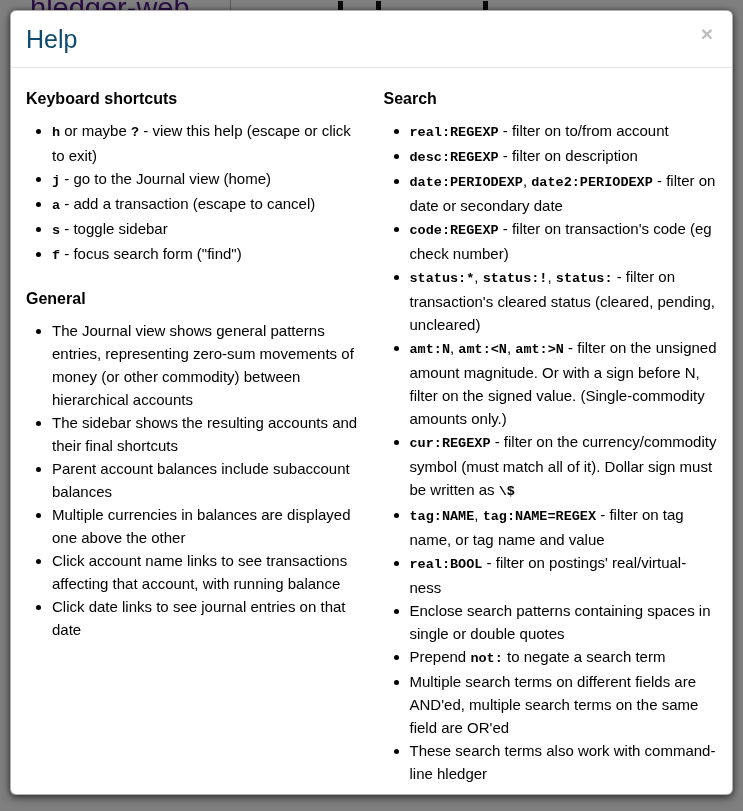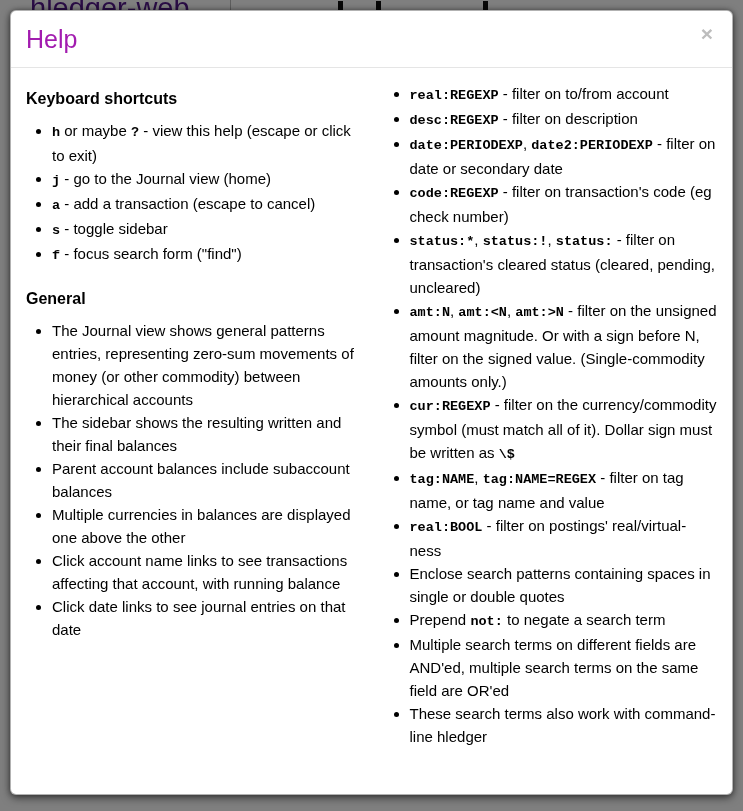--- a/index.html
+++ b/index.html
@@ -45,21 +45,21 @@
     box-shadow: 0 3px 9px rgba(0,0,0,0.5), 0 0 5px rgba(0,0,0,0.35);
     overflow: hidden;
   }
   .modal-header {
     padding: 13px 15px;
     border-bottom: 1px solid #e5e5e5;
     position: relative;
   }
   .modal-title {
     margin: 0; font-size: 25px; line-height: 30px;
-    font-weight: 400; color: #a21caf; letter-spacing: 0;
+    font-weight: 400; color: #0c4a6e; letter-spacing: 0;
   }
   .close-btn {
     position: absolute; right: 17px; top: 12px;
     border: 0; background: transparent; padding: 2px;
     font-size: 21px; font-weight: 700; line-height: 18px;
     color: #bdbdbd; cursor: pointer;
     font-family: "Liberation Sans", sans-serif;
   }
   .modal-body {
     display: flex; gap: 24px;
@@ -111,30 +111,31 @@
             <li><code>j</code><span> - go to the Journal view (home)</span></li>
             <li><code>a</code><span> - add a transaction (escape to cancel)</span></li>
             <li><code>s</code><span> - toggle sidebar</span></li>
             <li><code>f</code><span> - focus search form ("find")</span></li>
           </ul>
         </div>
         <div>
           <h4 class="section-heading">General</h4>
           <ul class="help-list">
             <li><span>The Journal view shows general patterns entries, representing zero-sum movements of money (or other commodity) between hierarchical accounts</span></li>
-            <li><span>The sidebar shows the resulting written and their final balances</span></li>
+            <li><span>The sidebar shows the resulting accounts and their final shortcuts</span></li>
             <li><span>Parent account balances include subaccount balances</span></li>
             <li><span>Multiple currencies in balances are displayed one above the other</span></li>
             <li><span>Click account name links to see transactions affecting that account, with running balance</span></li>
             <li><span>Click date links to see journal entries on that date</span></li>
           </ul>
         </div>
       </div>
     <div class="col">
         <div>
+          <h4 class="section-heading">Search</h4>
           <ul class="help-list">
             <li><code>real:REGEXP</code><span> - filter on to/from account</span></li>
             <li><code>desc:REGEXP</code><span> - filter on description</span></li>
             <li><code>date:PERIODEXP</code><span>, </span><code>date2:PERIODEXP</code><span> - filter on date or secondary date</span></li>
             <li><code>code:REGEXP</code><span> - filter on transaction's code (eg check number)</span></li>
             <li><code>status:*</code><span>, </span><code>status:!</code><span>, </span><code>status:</code><span> - filter on transaction's cleared status (cleared, pending, uncleared)</span></li>
             <li><code>amt:N</code><span>, </span><code>amt:&lt;N</code><span>, </span><code>amt:&gt;N</code><span> - filter on the unsigned amount magnitude. Or with a sign before N, filter on the signed value. (Single-commodity amounts only.)</span></li>
             <li><code>cur:REGEXP</code><span> - filter on the currency/commodity symbol (must match all of it). Dollar sign must be written as </span><code>\$</code></li>
             <li><code>tag:NAME</code><span>, </span><code>tag:NAME=REGEX</code><span> - filter on tag name, or tag name and value</span></li>
             <li><code>real:BOOL</code><span> - filter on postings' real/virtual-ness</span></li>

